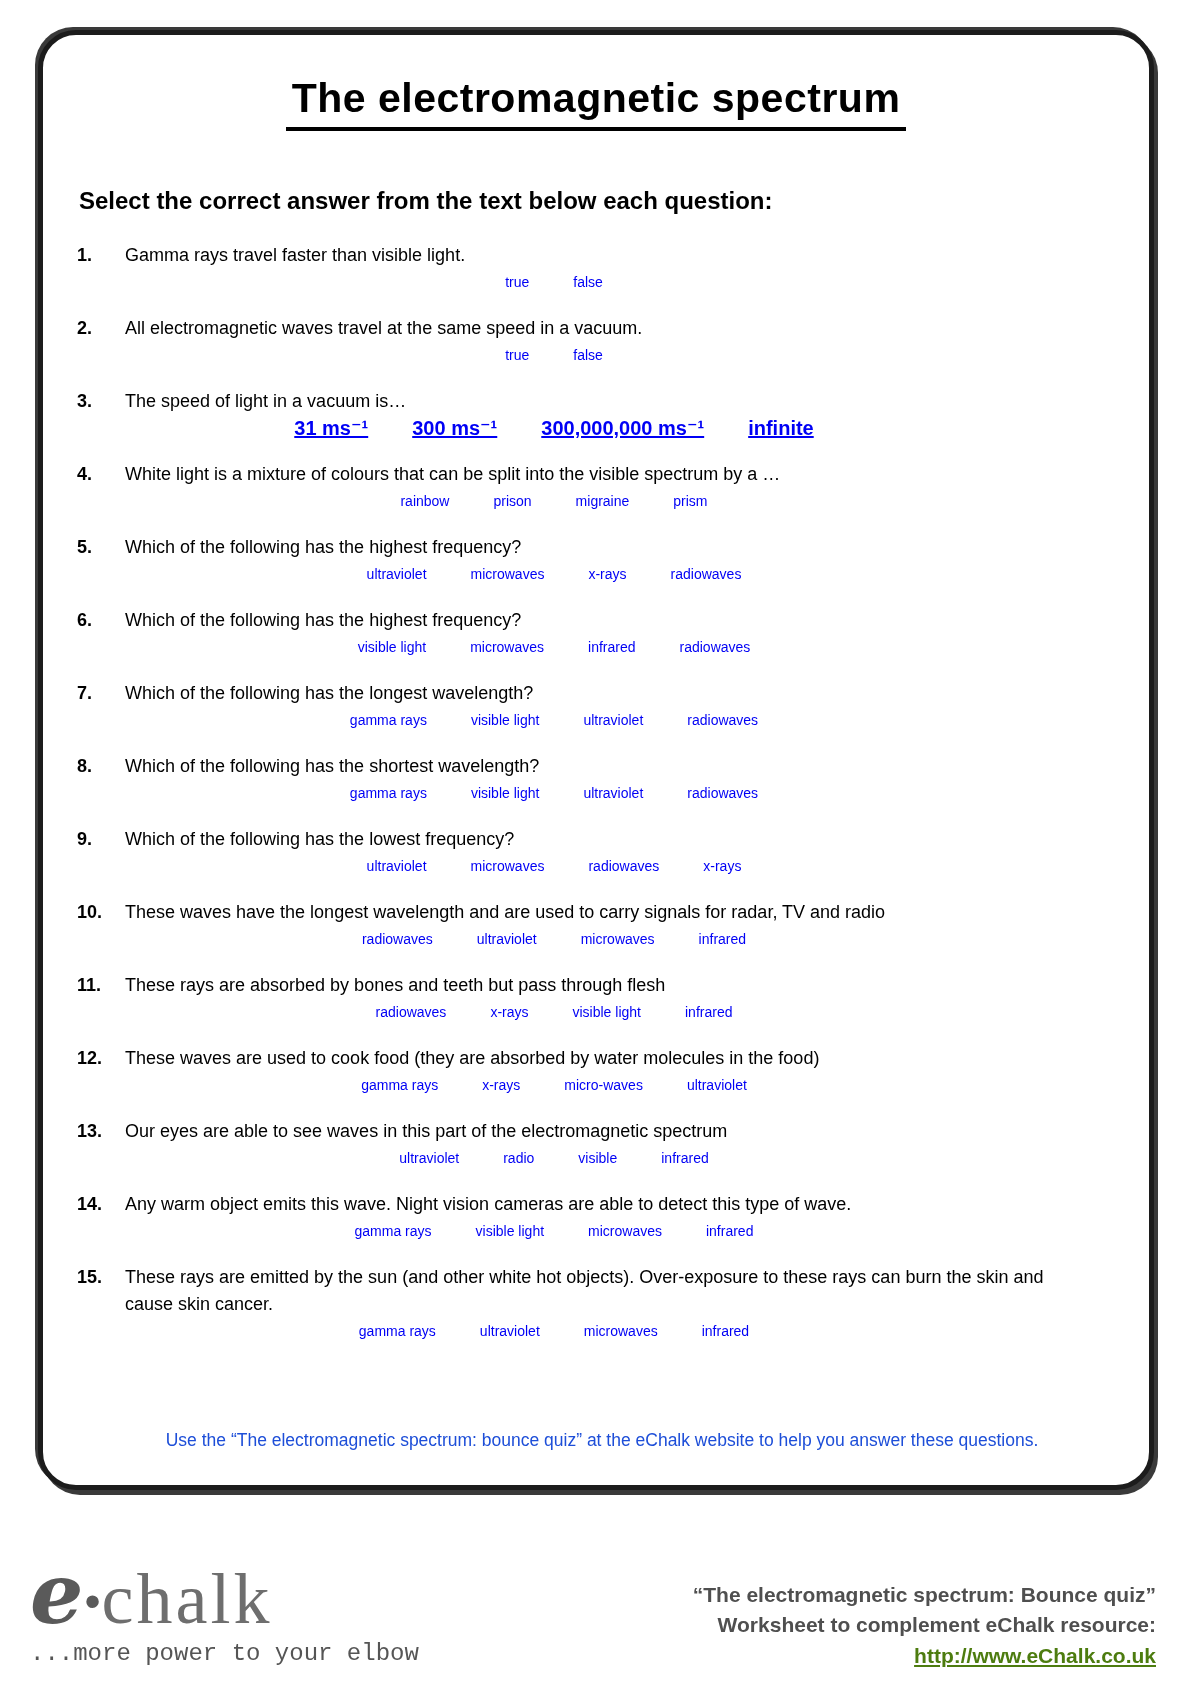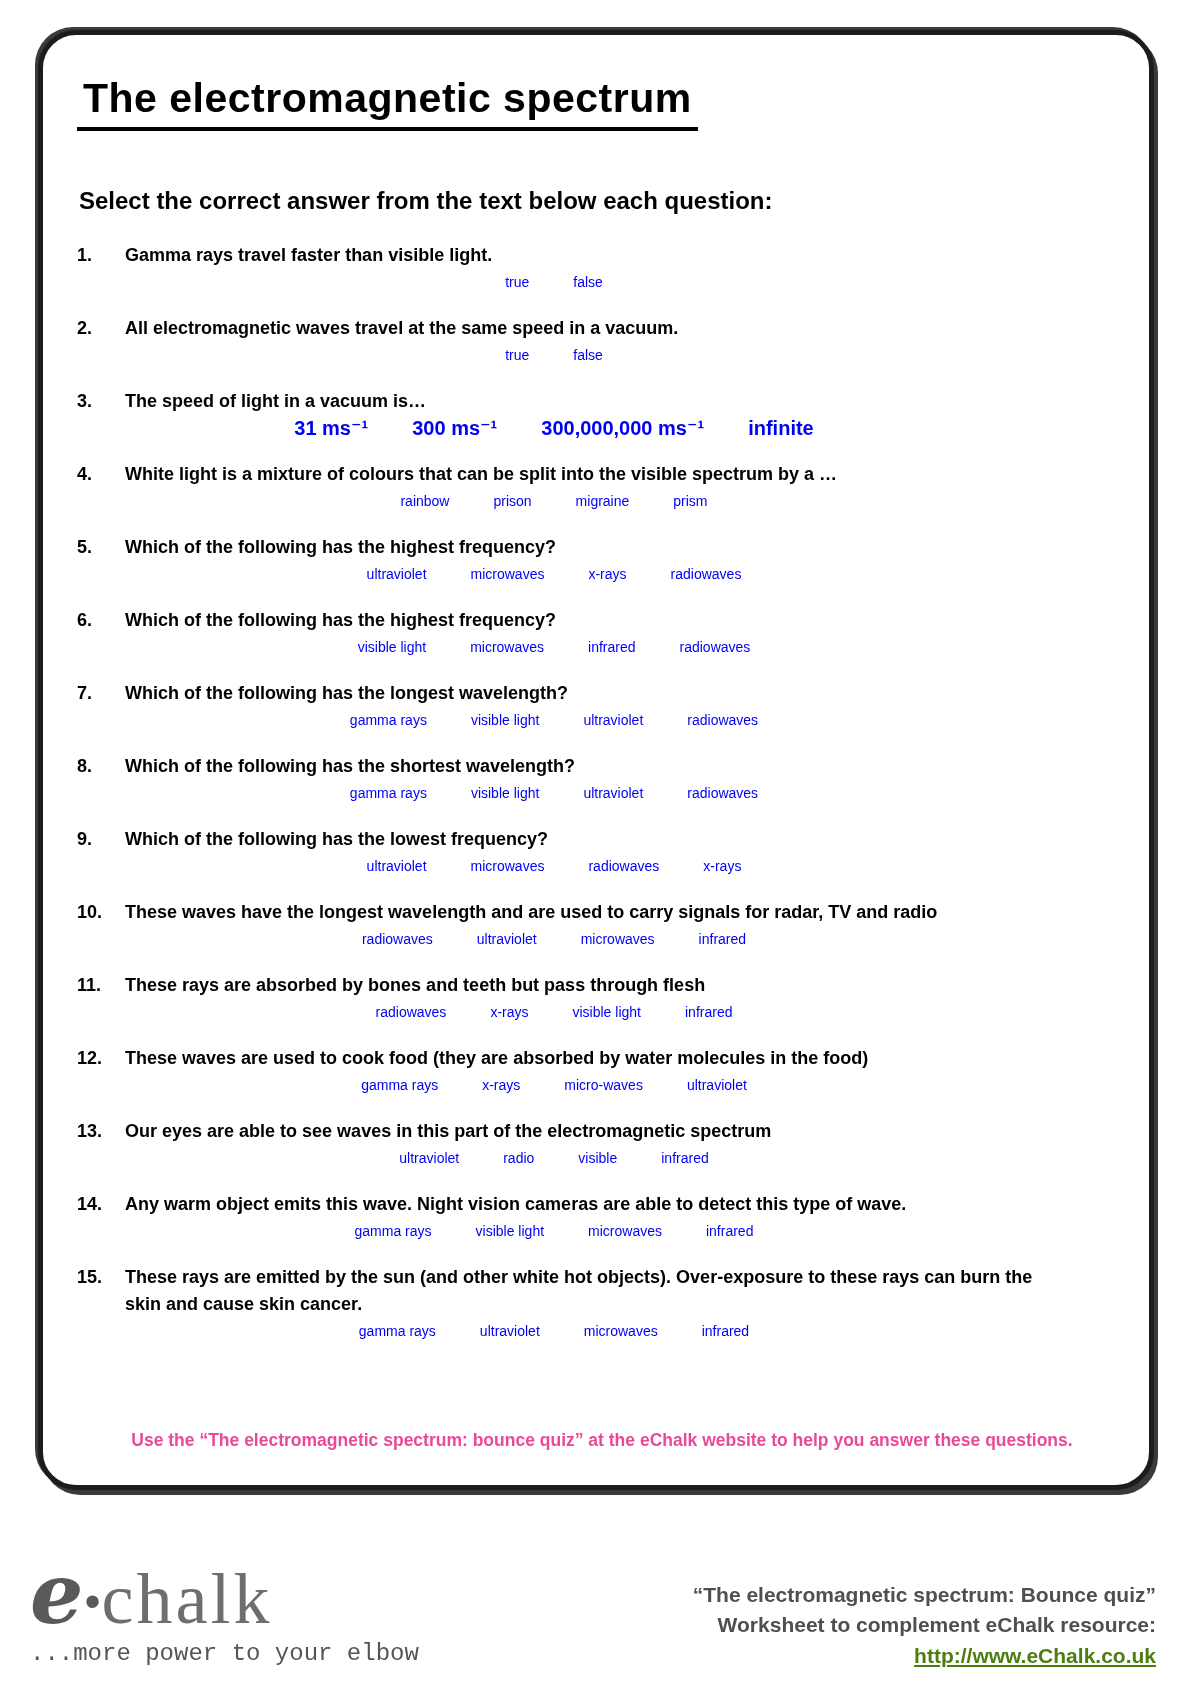--- a/index.html
+++ b/index.html
@@ -8,40 +8,40 @@
     width:1200px; height:1696px; position:relative;
     font-family:"Liberation Sans","DejaVu Sans",sans-serif;
     color:#000;
   }
   .sheet {
     position:absolute; left:38px; top:30px; width:1116px; height:1460px;
     border:5px solid #1c1c1c; border-radius:38px;
     box-shadow:4px 5px 0 0 #3a3a3a, -3px -3px 0 0 #3a3a3a;
     background:#fff; padding:24px 34px;
   }
-  .title-wrap { text-align:left; margin-top:16px; }
+  .title-wrap { text-align:center; margin-top:16px; }
   .page-title {
     display:inline-block; font-size:41px; font-weight:bold;
     border-bottom:4px solid #000; padding:0 6px 5px 6px; letter-spacing:0.5px;
   }
   .instructions { margin:56px 0 0 2px; font-size:24px; font-weight:bold; }
   .question-list { margin-top:27px; }
   .question-block { margin-bottom:19px; }
   .q-line { display:flex; line-height:27px; }
   .q-num { flex:none; width:48px; font-size:18px; font-weight:bold; }
-  .q-text { font-size:18px; font-weight:bold; max-width:935px; }
+  .q-text { font-size:18px; font-weight:normal; max-width:935px; }
   .answer-row {
     text-align:center; padding-right:84px; line-height:27px;
     color:#0000f5; font-size:14px;
   }
-  .answer-row.bold { font-weight:bold; font-size:20px; }
+  .answer-row.bold { font-weight:bold; font-size:20px;text-decoration:underline; }
   .option { margin:0 22px; white-space:nowrap; }
   .hint {
     position:absolute; left:16px; right:4px; bottom:34px;
-    text-align:center; color:#ec4899; font-weight:bold; font-size:17.5px;
+    text-align:center; color:#1d4ed8; font-weight:normal; font-size:17.5px;
   }
   .footer {
     position:absolute; left:30px; right:44px; top:1552px;
     display:flex; justify-content:space-between; align-items:flex-start;
   }
   .logo-line { line-height:1; white-space:nowrap; }
   .logo-e {
     font-family:"DejaVu Serif","Liberation Serif",serif;
     font-style:italic; font-weight:bold; font-size:84px; color:#5a5a5a;
   }

